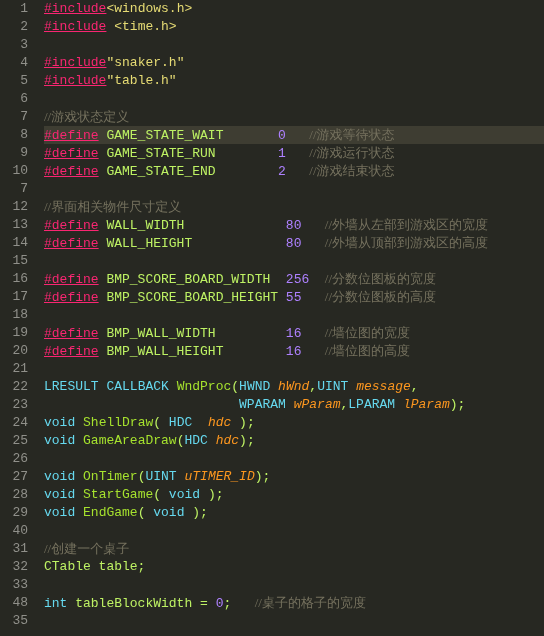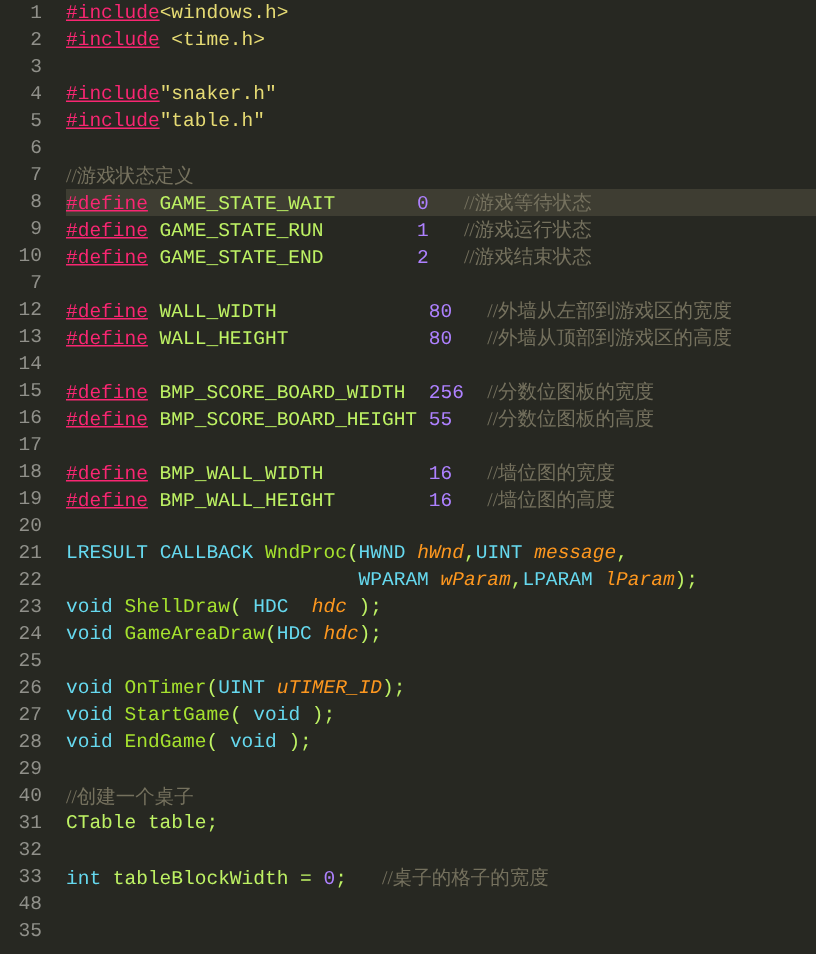--- a/index.html
+++ b/index.html
@@ -81,20 +81,21 @@
     <div class="line"><span class="tok-dir">#include</span><span class="tok-plain"> </span><span class="tok-str">&lt;time.h&gt;</span></div>
     <div class="line"></div>
     <div class="line"><span class="tok-dir">#include</span><span class="tok-str">"snaker.h"</span></div>
     <div class="line"><span class="tok-dir">#include</span><span class="tok-str">"table.h"</span></div>
     <div class="line"></div>
     <div class="line"><span class="tok-cmt">//游戏状态定义</span></div>
     <div class="line active"><span class="tok-dir">#define</span><span class="tok-plain"> GAME_STATE_WAIT       </span><span class="tok-num">0</span><span class="tok-plain">   </span><span class="tok-cmt">//游戏等待状态</span></div>
     <div class="line"><span class="tok-dir">#define</span><span class="tok-plain"> GAME_STATE_RUN        </span><span class="tok-num">1</span><span class="tok-plain">   </span><span class="tok-cmt">//游戏运行状态</span></div>
     <div class="line"><span class="tok-dir">#define</span><span class="tok-plain"> GAME_STATE_END        </span><span class="tok-num">2</span><span class="tok-plain">   </span><span class="tok-cmt">//游戏结束状态</span></div>
     <div class="line"></div>
+    <div class="line"><span class="tok-cmt">//界面相关物件尺寸定义</span></div>
     <div class="line"><span class="tok-dir">#define</span><span class="tok-plain"> WALL_WIDTH             </span><span class="tok-num">80</span><span class="tok-plain">   </span><span class="tok-cmt">//外墙从左部到游戏区的宽度</span></div>
     <div class="line"><span class="tok-dir">#define</span><span class="tok-plain"> WALL_HEIGHT            </span><span class="tok-num">80</span><span class="tok-plain">   </span><span class="tok-cmt">//外墙从顶部到游戏区的高度</span></div>
     <div class="line"></div>
     <div class="line"><span class="tok-dir">#define</span><span class="tok-plain"> BMP_SCORE_BOARD_WIDTH  </span><span class="tok-num">256</span><span class="tok-plain">  </span><span class="tok-cmt">//分数位图板的宽度</span></div>
     <div class="line"><span class="tok-dir">#define</span><span class="tok-plain"> BMP_SCORE_BOARD_HEIGHT </span><span class="tok-num">55</span><span class="tok-plain">   </span><span class="tok-cmt">//分数位图板的高度</span></div>
     <div class="line"></div>
     <div class="line"><span class="tok-dir">#define</span><span class="tok-plain"> BMP_WALL_WIDTH         </span><span class="tok-num">16</span><span class="tok-plain">   </span><span class="tok-cmt">//墙位图的宽度</span></div>
     <div class="line"><span class="tok-dir">#define</span><span class="tok-plain"> BMP_WALL_HEIGHT        </span><span class="tok-num">16</span><span class="tok-plain">   </span><span class="tok-cmt">//墙位图的高度</span></div>
     <div class="line"></div>
     <div class="line"><span class="tok-kw">LRESULT</span><span class="tok-plain"> </span><span class="tok-kw">CALLBACK</span><span class="tok-plain"> </span><span class="tok-fn">WndProc</span><span class="tok-plain">(</span><span class="tok-kw">HWND</span><span class="tok-plain"> </span><span class="tok-param">hWnd</span><span class="tok-plain">,</span><span class="tok-kw">UINT</span><span class="tok-plain"> </span><span class="tok-param">message</span><span class="tok-plain">,</span></div>

